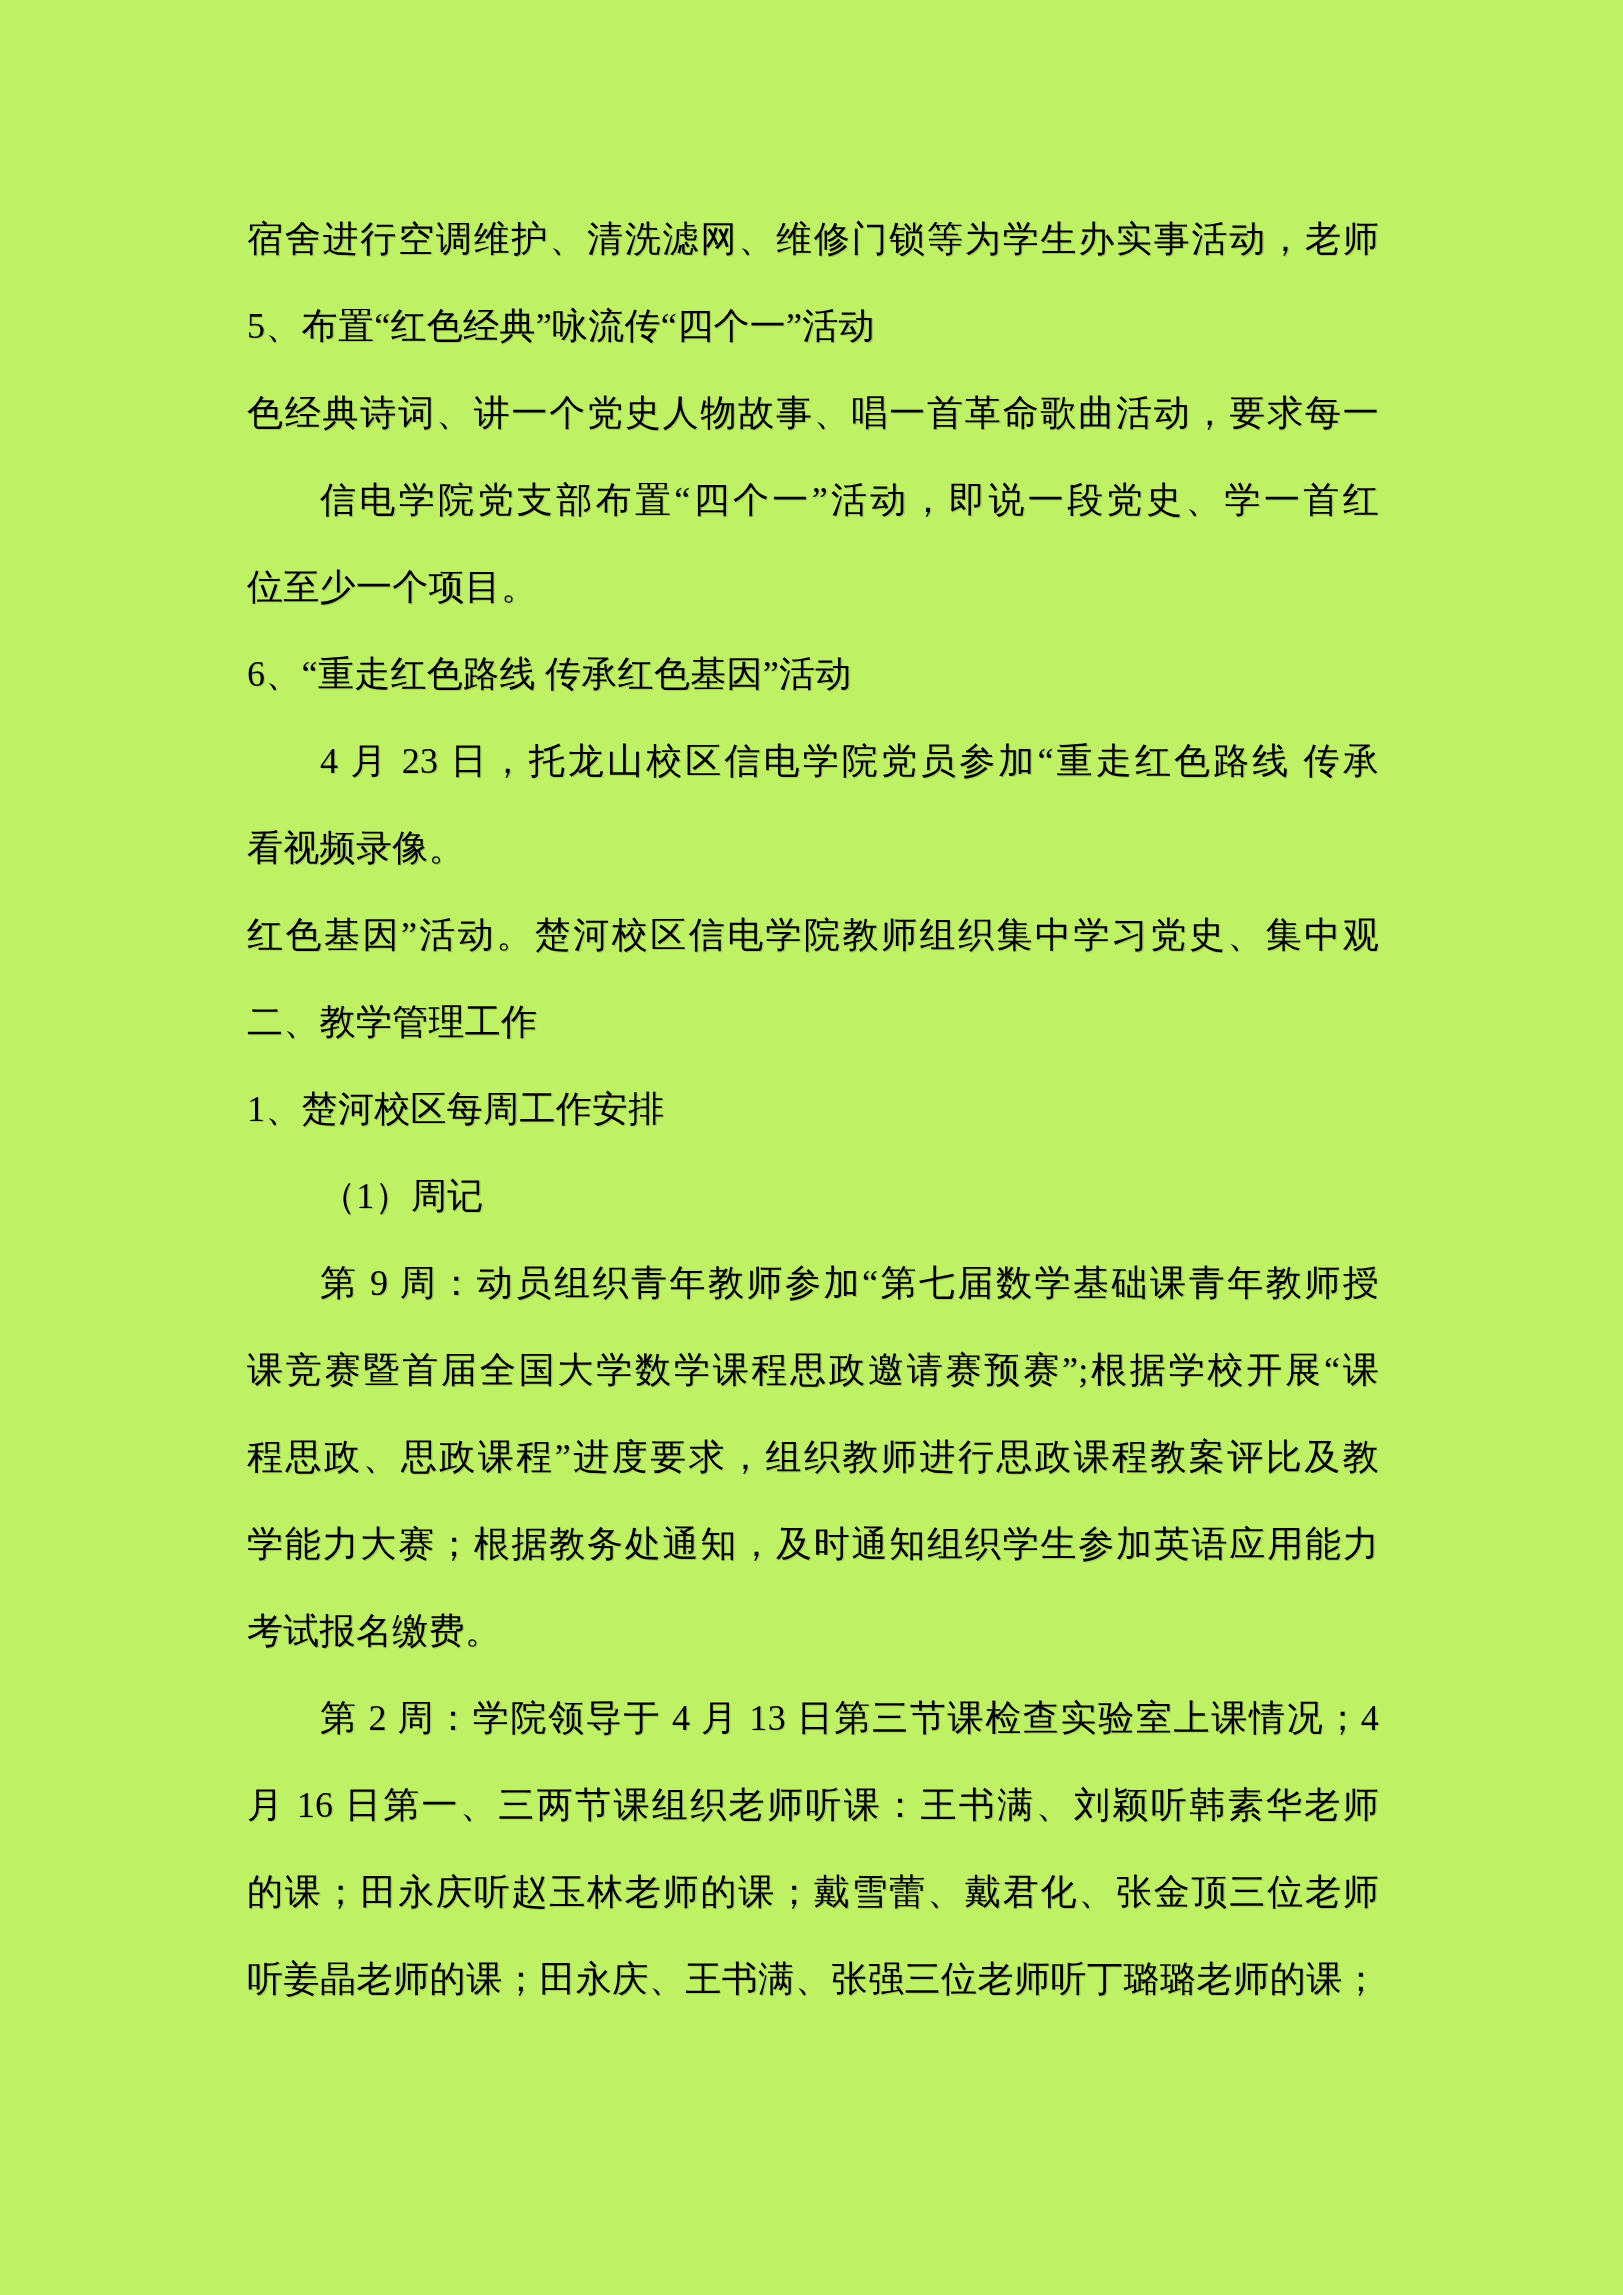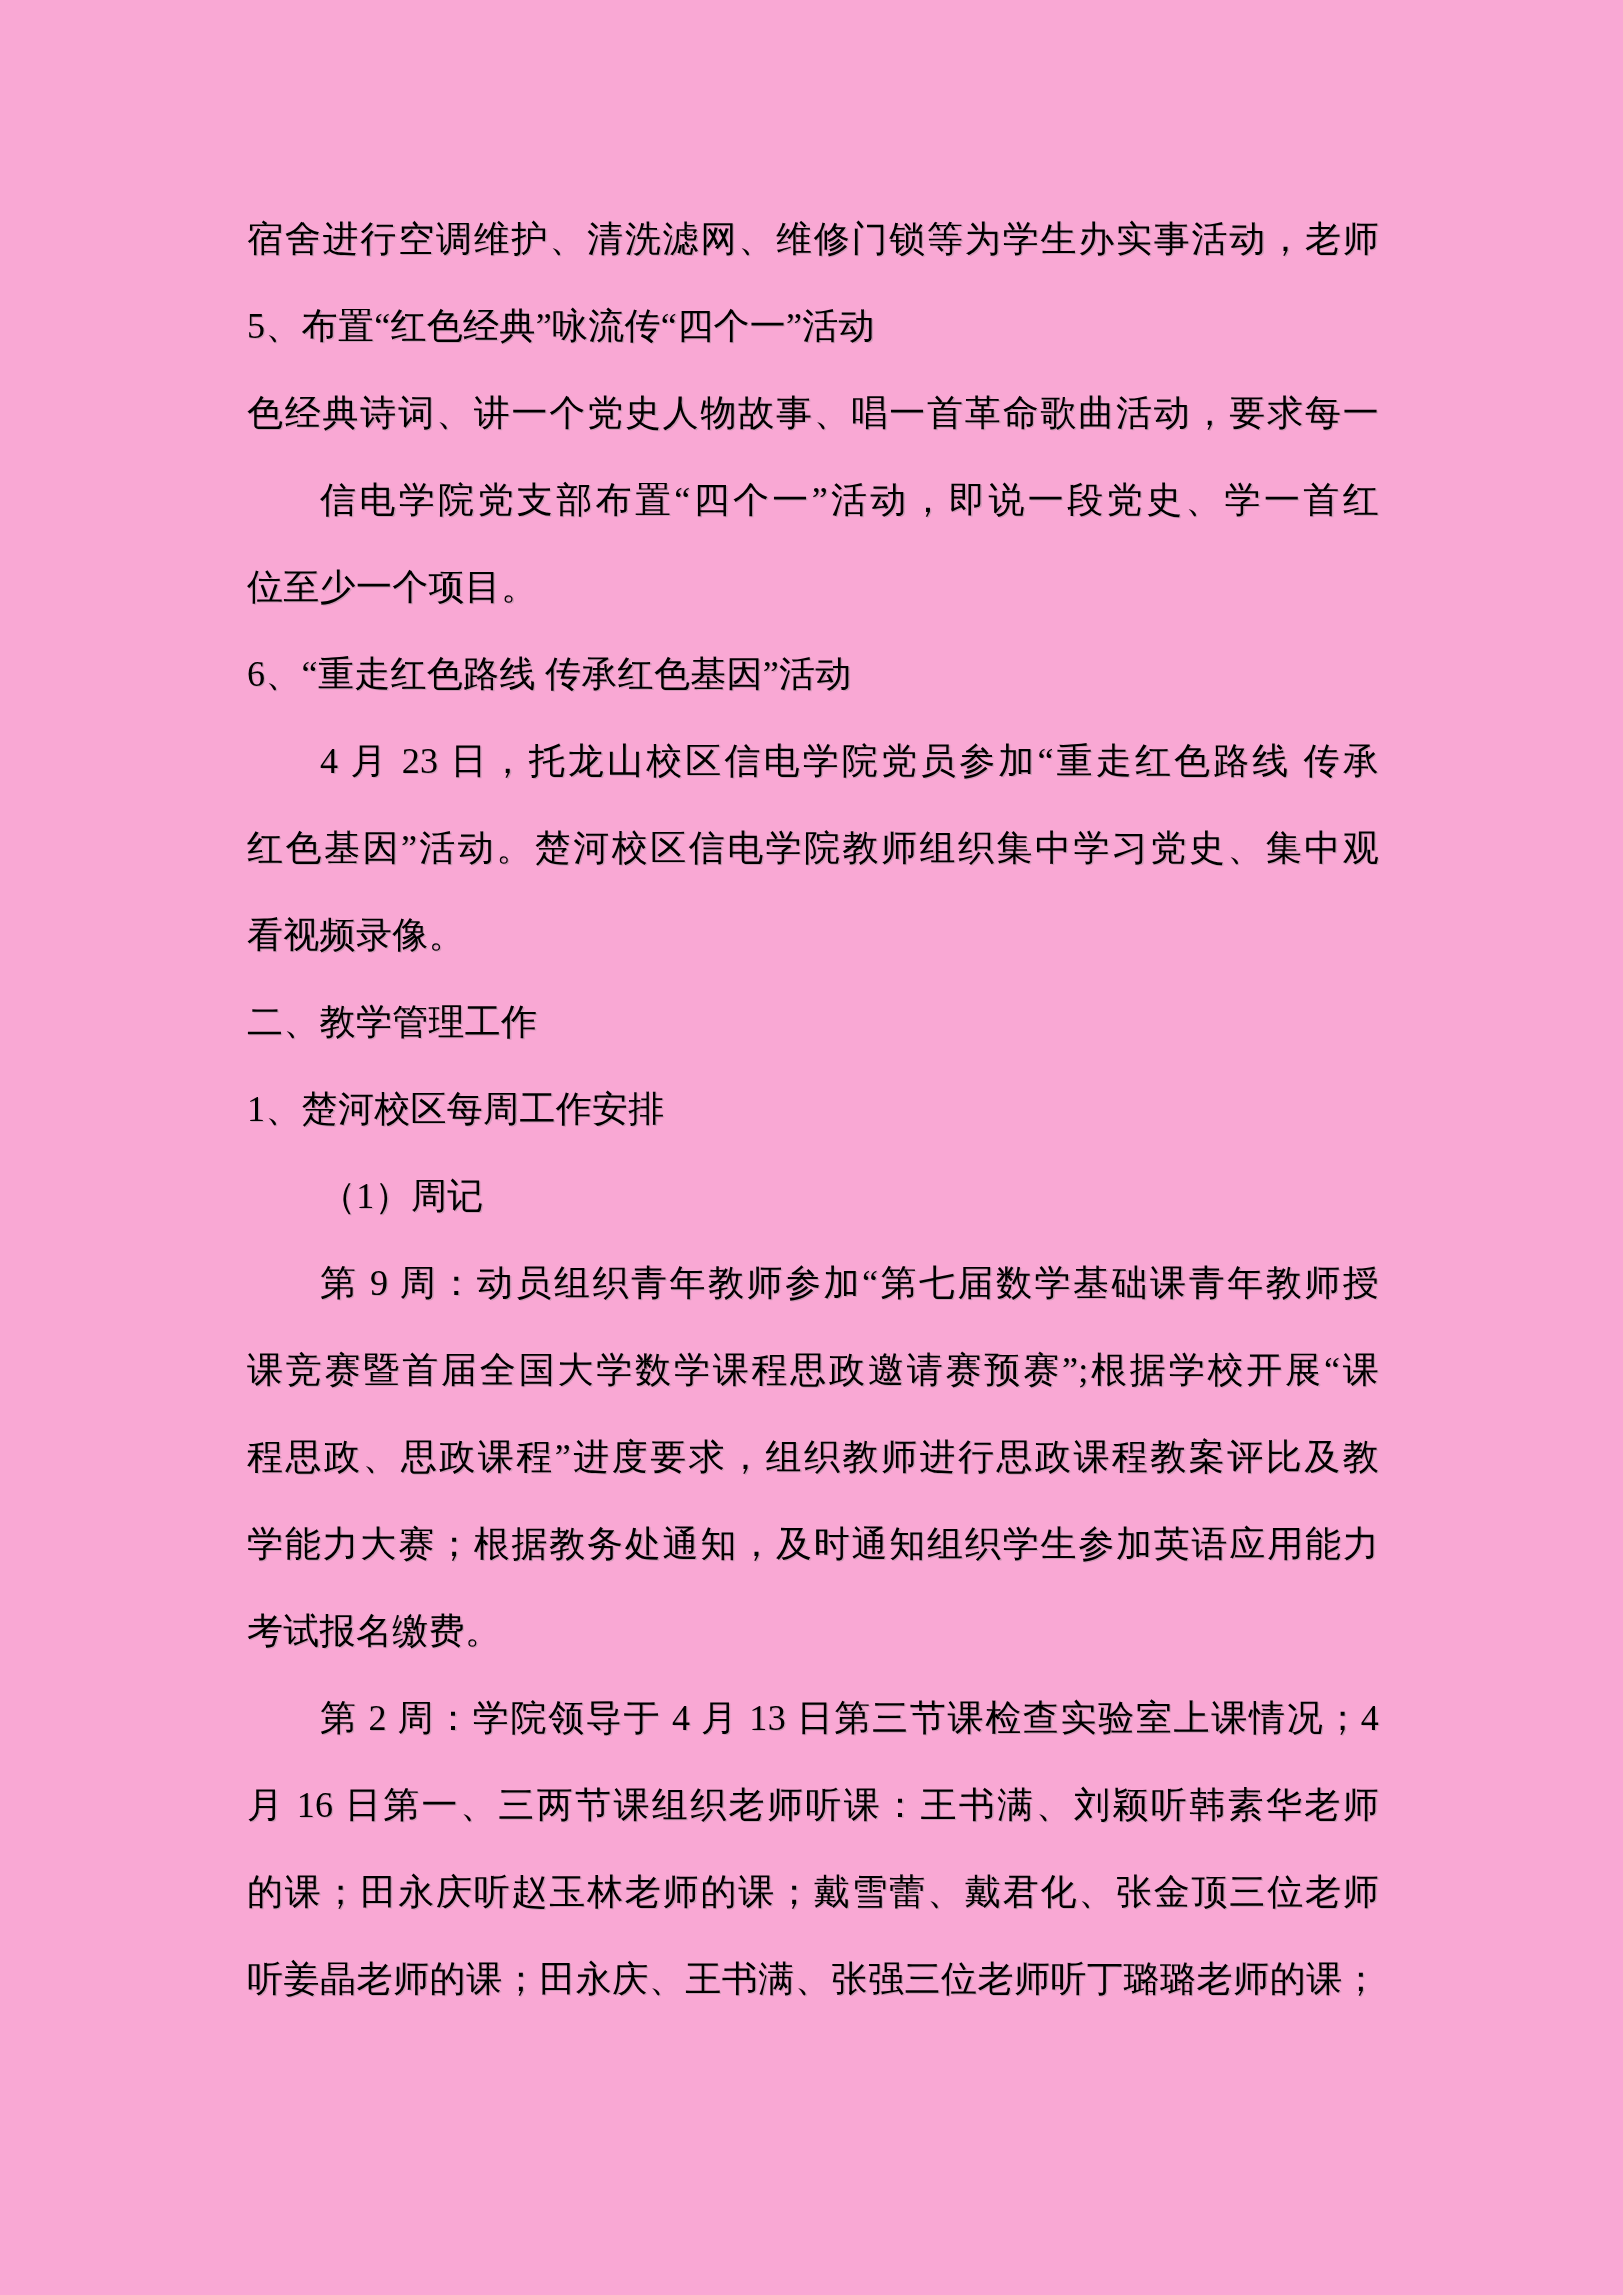--- a/index.html
+++ b/index.html
@@ -4,21 +4,21 @@
 <style>
   html, body {
     margin: 0;
     padding: 0;
     background: #e8e8e8;
   }
   .page {
     position: relative;
     width: 1623px;
     height: 2295px;
-    background: #f9a8d4;
+    background: #bef264;
     margin: 0 auto;
     overflow: hidden;
   }
   .doc {
     position: absolute;
     left: 247px;
     top: 196px;
     width: 1132px;
     color: #000000;
     font-family: "Liberation Serif", "DejaVu Serif", serif;
@@ -48,22 +48,22 @@
 
 <div class="page">
   <main class="doc">
     <p class="ln j">宿舍进行空调维护、清洗滤网、维修门锁等为学生办实事活动，老师</p>
     <p class="ln b">5、布置“红色经典”咏流传“四个一”活动</p>
     <p class="ln j">色经典诗词、讲一个党史人物故事、唱一首革命歌曲活动，要求每一</p>
     <p class="ln ind j">信电学院党支部布置“四个一”活动，即说一段党史、学一首红</p>
     <p class="ln">位至少一个项目。</p>
     <p class="ln b">6、“重走红色路线 传承红色基因”活动</p>
     <p class="ln ind j">4 月 23 日，托龙山校区信电学院党员参加“重走红色路线 传承</p>
+    <p class="ln">看视频录像。</p>
     <p class="ln j">红色基因”活动。楚河校区信电学院教师组织集中学习党史、集中观</p>
-    <p class="ln">看视频录像。</p>
     <p class="ln b">二、教学管理工作</p>
     <p class="ln b">1、楚河校区每周工作安排</p>
     <p class="ln ind">（1）周记</p>
     <p class="ln ind j">第 9 周：动员组织青年教师参加“第七届数学基础课青年教师授</p>
     <p class="ln j">课竞赛暨首届全国大学数学课程思政邀请赛预赛”;根据学校开展“课</p>
     <p class="ln j">程思政、思政课程”进度要求，组织教师进行思政课程教案评比及教</p>
     <p class="ln j">学能力大赛；根据教务处通知，及时通知组织学生参加英语应用能力</p>
     <p class="ln">考试报名缴费。</p>
     <p class="ln ind j">第 2 周：学院领导于 4 月 13 日第三节课检查实验室上课情况；4</p>
     <p class="ln j">月 16 日第一、三两节课组织老师听课：王书满、刘颖听韩素华老师</p>

